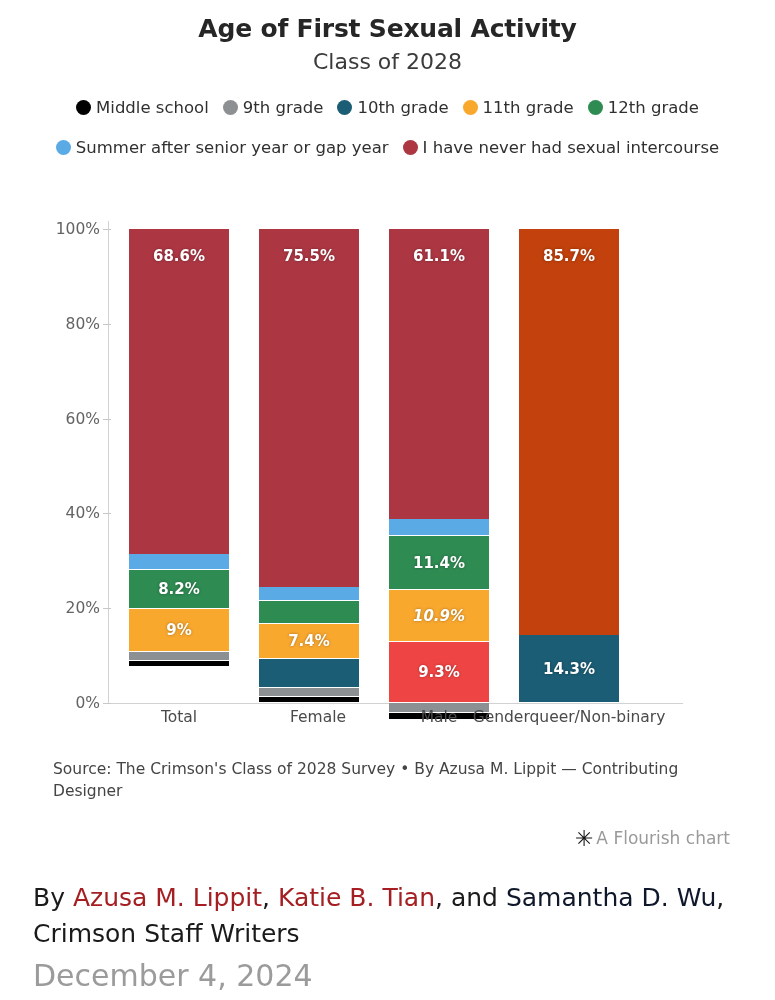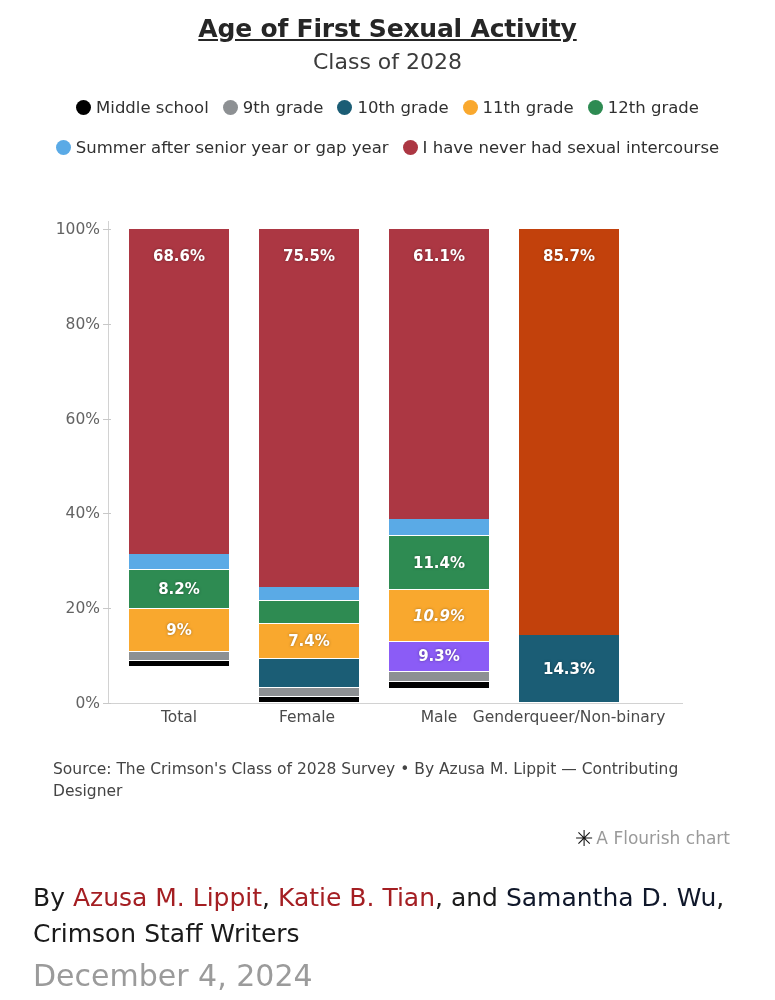--- a/index.html
+++ b/index.html
@@ -27,21 +27,20 @@
   }
 
   #chart-title {
     text-align: center;
     font-size: 25px;
     font-weight: bold;
     color: #262626;
     margin: 0;
     padding-top: 14px;
     letter-spacing: -0.2px;
-    text-decoration: underline;
   }
   #chart-subtitle {
     text-align: center;
     font-size: 22px;
     font-weight: normal;
     color: #3b3b3b;
     margin: 0;
     padding-top: 6px;
   }
 
@@ -255,38 +254,38 @@
           <div class="seg" style="height: 289.614px; background: rgb(172, 55, 67);">
             <span class="seg-label" style="top: 18px; transform: none;">61.1%</span>
           </div>
           <div class="seg" style="height: 17.538px; background: rgb(90, 170, 230);"></div>
           <div class="seg" style="height: 54.036px; background: rgb(46, 139, 82);">
             <span class="seg-label">11.4%</span>
           </div>
           <div class="seg" style="height: 51.666px; background: rgb(249, 168, 46); font-style: italic;">
             <span class="seg-label">10.9%</span>
           </div>
-          <div class="seg" style="height: 30px; background: #8b5cf6;">
+          <div class="seg" style="height: 61px; background: #ef4444;">
             <span class="seg-label">9.3%</span>
           </div>
           <div class="seg" style="height: 10.428px; background: rgb(141, 144, 147);"></div>
           <div class="seg" style="height: 6.636px; background: rgb(0, 0, 0);"></div>
         </div>
         <div class="bar" style="left: 519px; width: 100px; bottom: 37px; height: 474px;">
           <div class="seg" style="height: 406.218px; background: #c2410c;">
             <span class="seg-label" style="top: 18px; transform: none;">85.7%</span>
           </div>
           <div class="seg" style="height: 67.782px; background: rgb(27, 93, 117);">
             <span class="seg-label">14.3%</span>
           </div>
         </div>
       </div>
     <div id="x-ticks">
         <div class="xtick" style="left: 179px; transform: translateX(-50%);">Total</div>
-        <div class="xtick" style="left: 307px; transform: translateX(-50%); text-align: right;">Female</div>
+        <div class="xtick" style="left: 318px; transform: translateX(-50%); text-align: right;">Female</div>
         <div class="xtick" style="left: 439px; transform: translateX(-50%);">Male</div>
         <div class="xtick" style="left: 569px; transform: translateX(-50%);">Genderqueer/Non-binary</div>
       </div>
   </div>
 
   <div id="chart-source">Source: The Crimson's Class of 2028 Survey • By Azusa M. Lippit — Contributing Designer</div>
 
   <div id="flourish-credit">
     <span id="flourish-star">✳</span><span>A Flourish chart</span>
   </div>

